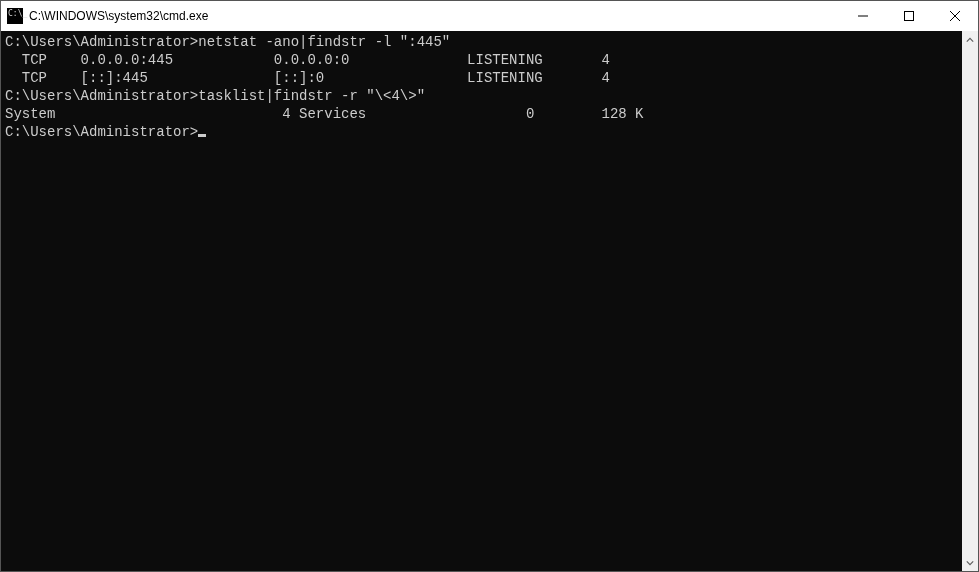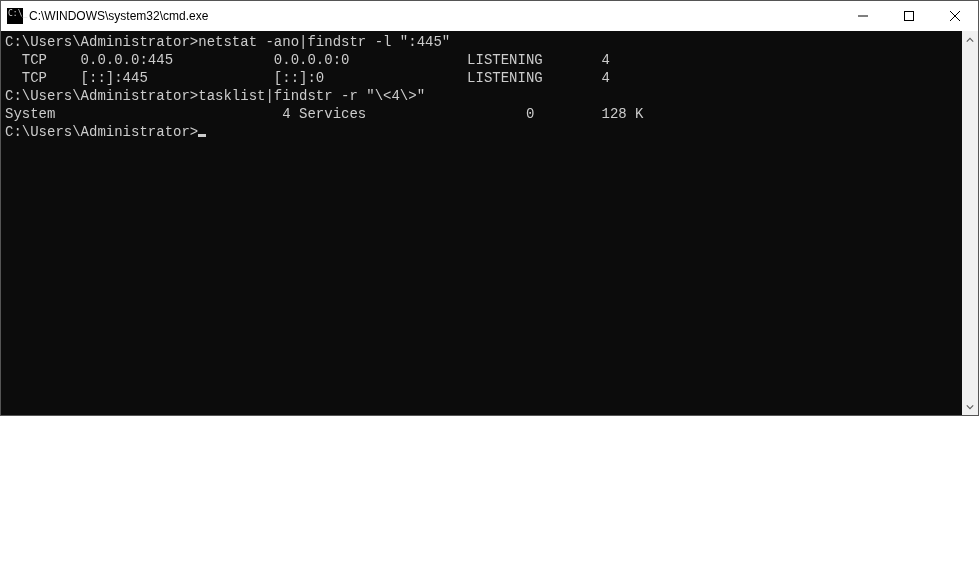--- a/index.html
+++ b/index.html
@@ -5,21 +5,21 @@
     * { margin: 0; padding: 0; box-sizing: border-box; }
     body {
       width: 979px;
       height: 572px;
       background: #fff;
       font-family: "Segoe UI", Tahoma, sans-serif;
       overflow: hidden;
     }
     .window {
       width: 979px;
-      height: 416px;
+      height: 572px;
       border: 1px solid #555;
       background: #fff;
       display: flex;
       flex-direction: column;
     }
     .titlebar {
       height: 30px;
       background: #fff;
       display: flex;
       align-items: center;

